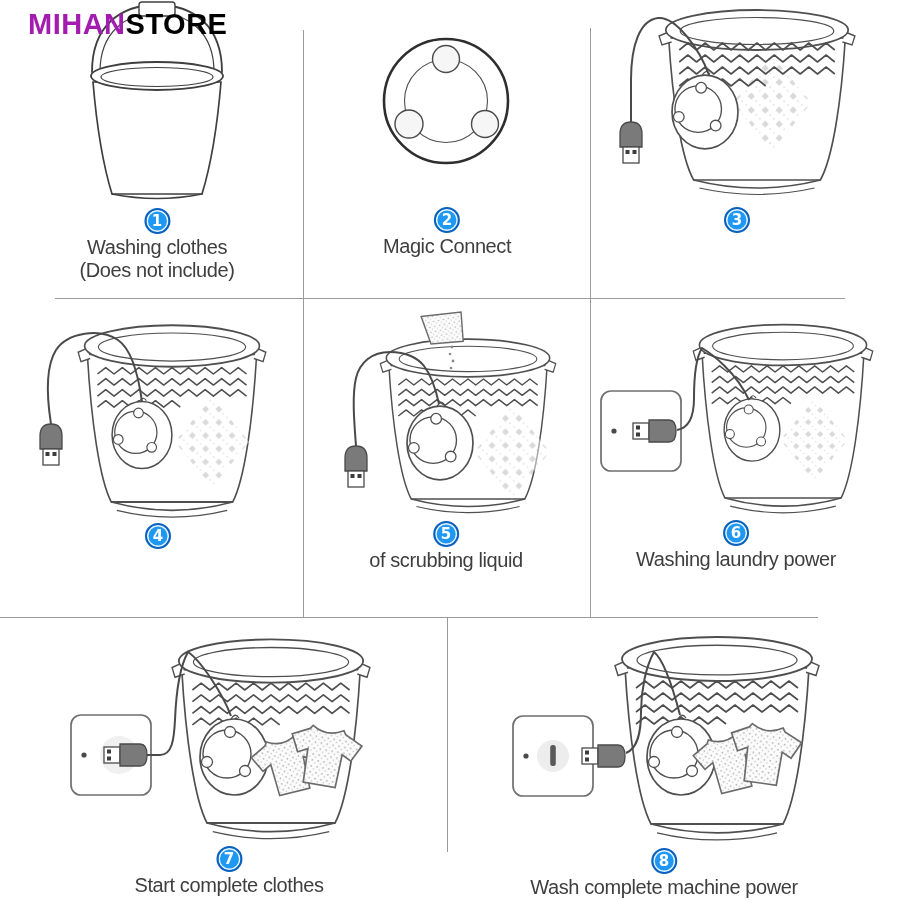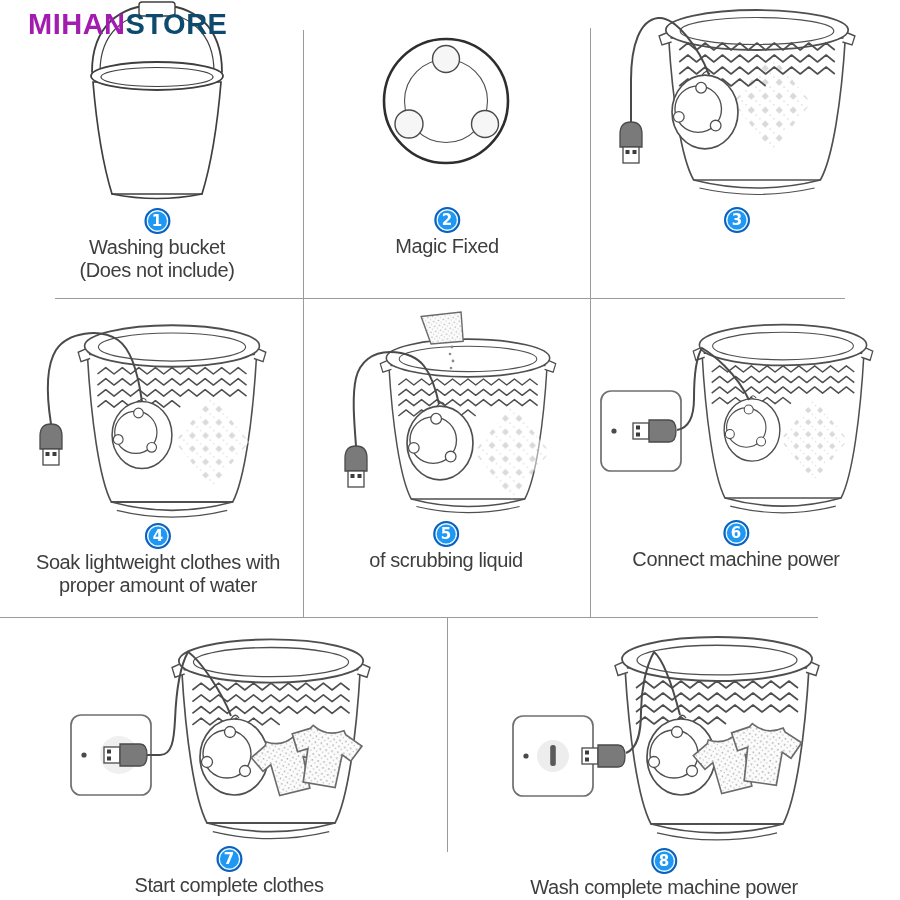--- a/index.html
+++ b/index.html
@@ -6,21 +6,21 @@
   .stage{
     position:relative;width:900px;height:900px;background:#ffffff;overflow:hidden;
     font-family:"Liberation Sans",sans-serif;
   }
   .art{position:absolute;left:0;top:0;width:900px;height:900px;}
   .logo{
     position:absolute;left:28px;top:8px;font-size:29px;font-weight:bold;
     letter-spacing:0.5px;white-space:nowrap;
   }
   .logo .part1{color:#a21caf;}
-  .logo .part2{color:#0c4a6e;}
+  .logo .part2{color:#000000;}
   .step{position:absolute;transform:translateX(-50%);text-align:center;}
   .badge{
     width:22px;height:22px;margin:0 auto 2px auto;border-radius:50%;
     background:#1f98f4;border:2.5px solid #0b61bd;
     box-shadow:inset 0 0 0 1.5px rgba(255,255,255,0.9);
     color:#ffffff;font-weight:bold;font-size:15px;line-height:22px;text-align:center;
     font-family:"DejaVu Sans",sans-serif;
   }
   .cap{
     font-size:20px;line-height:23px;color:#3e3e3e;letter-spacing:-0.4px;
@@ -196,55 +196,51 @@
     </g>
   </svg>
 
   <div class="logo">
     <span class="part1">MIHAN</span><span class="part2">STORE</span>
   </div>
 
   <div class="step" style="left:157px;top:208px;">
     <div class="badge">1</div>
     <div class="cap">
-      <div>Washing bucket</div>
+      <div>Washing clothes</div>
       <div>(Does not include)</div>
     </div>
   </div>
 
   <div class="step" style="left:447px;top:207px;">
     <div class="badge">2</div>
     <div class="cap">
-      <div>Magic Fixed</div>
+      <div>Magic Connect</div>
     </div>
   </div>
 
   <div class="step" style="left:737px;top:207px;">
     <div class="badge">3</div>
   </div>
 
   <div class="step" style="left:158px;top:523px;">
     <div class="badge">4</div>
-    <div class="cap">
-      <div>Soak lightweight clothes with</div>
-      <div>proper amount of water</div>
-    </div>
   </div>
 
   <div class="step" style="left:446px;top:521px;">
     <div class="badge">5</div>
     <div class="cap">
       <div>of scrubbing liquid</div>
     </div>
   </div>
 
   <div class="step" style="left:736px;top:520px;">
     <div class="badge">6</div>
     <div class="cap">
-      <div>Connect machine power</div>
+      <div>Washing laundry power</div>
     </div>
   </div>
 
   <div class="step" style="left:229px;top:846px;">
     <div class="badge">7</div>
     <div class="cap">
       <div>Start complete clothes</div>
     </div>
   </div>
 

